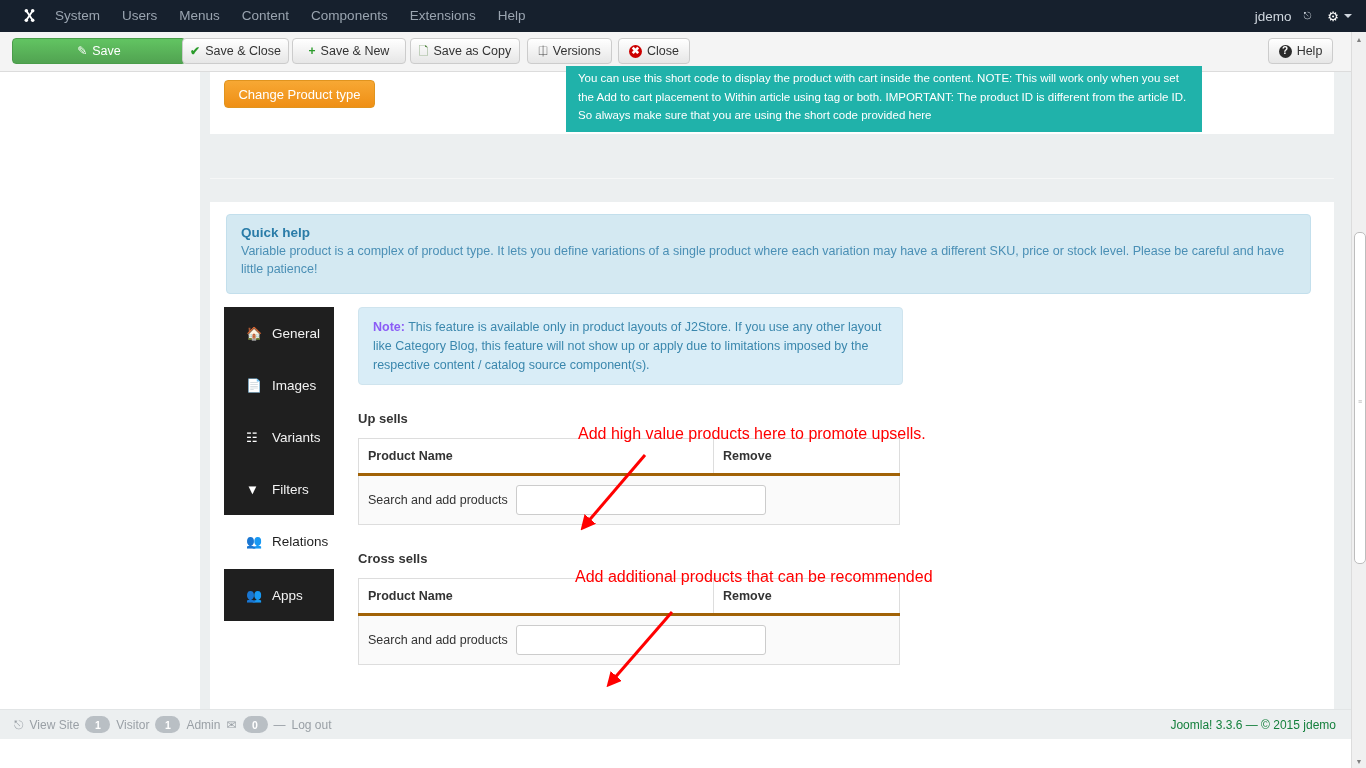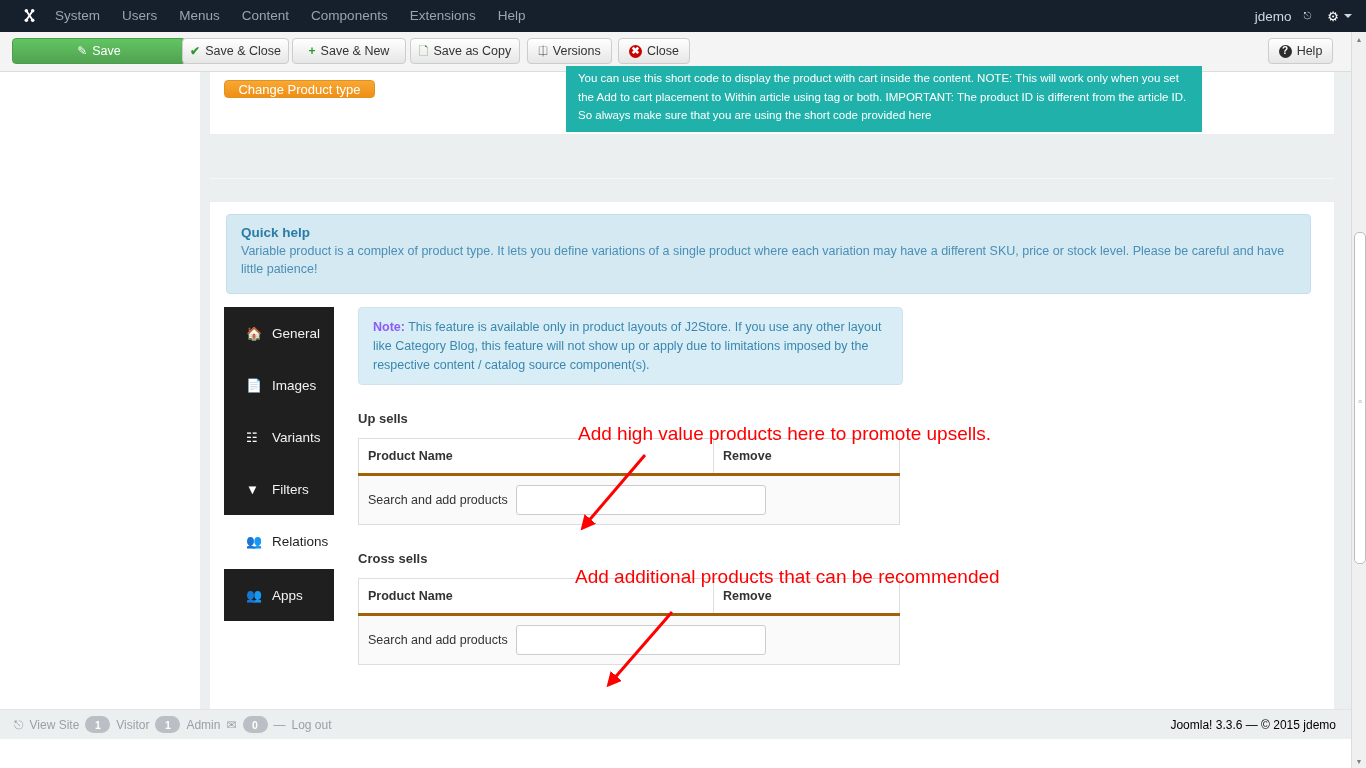--- a/index.html
+++ b/index.html
@@ -87,21 +87,21 @@
     position: absolute; left: 200px; top: 0; width: 1152px; bottom: 0;
     background: #eceff0;
   }
 
   
   .panel-top {
     position: absolute; left: 10px; top: 0px; width: 1124px; height: 62px;
     background: #ffffff;
   }
   .btn-orange {
-    position: absolute; left: 14px; top: 8px; width: 151px; height: 18px;
+    position: absolute; left: 14px; top: 8px; width: 151px; height: 28px;
     border: 1px solid #e0941f; border-radius: 4px;
     background: linear-gradient(to bottom,#f7a834 0%,#ef8f15 100%);
     color: #ffffff; font-size: 13px;
     display: flex; align-items: center; justify-content: center;
     cursor: pointer; box-sizing: border-box;
   }
   .teal-note {
     position: absolute; left: 366px; top: -6px; width: 636px; height: 66px;
     background: #20b2aa; color: #ffffff;
     font-size: 11.5px; line-height: 18.5px;
@@ -172,40 +172,40 @@
   .cell-flex { display: flex; align-items: center; gap: 8px; }
   .srch-input {
     width: 250px; height: 30px; border: 1px solid #cccccc;
     border-radius: 3px; background: #ffffff; box-sizing: border-box;
     font-size: 12.5px; padding: 0 6px; color: #333333;
     font-family: "Liberation Sans", sans-serif;
   }
 
   
   .annot {
-    position: absolute; color: #ff0000; font-size: 19px;
+    position: absolute; color: #ff0000; font-size: 16px;
     line-height: 22px; white-space: pre; pointer-events: none;
   }
   .annot-svg { position: absolute; left: 0; top: 0; pointer-events: none; }
 
   
   .footer {
     position: absolute; left: 0; bottom: 0; width: 1352px; height: 29px;
     background: #eceff0; border-top: 1px solid #e2e5e6;
     display: flex; align-items: center;
   }
   .f-left { display: flex; align-items: center; padding-left: 14px; gap: 6px; }
   .f-item { color: #9aa0a6; font-size: 12px; }
   .f-badge {
     display: inline-flex; align-items: center; justify-content: center;
     min-width: 17px; height: 17px; padding: 0 4px; border-radius: 9px;
     background: #b9bfc4; color: #ffffff; font-size: 10.5px; font-weight: bold;
   }
   .f-right {
-    position: absolute; right: 16px; color: #000000; font-size: 12px;
+    position: absolute; right: 16px; color: #15803d; font-size: 12px;
   }
 
   
   .sbar {
     position: absolute; right: 0; top: 32px; width: 14px; bottom: 0;
     background: #f0f0f0; border-left: 1px solid #dcdcdc;
   }
   .sbar-up, .sbar-dn {
     position: absolute; left: 0; width: 14px; height: 14px;
     background: #f0f0f0; display: flex; align-items: center; justify-content: center;

